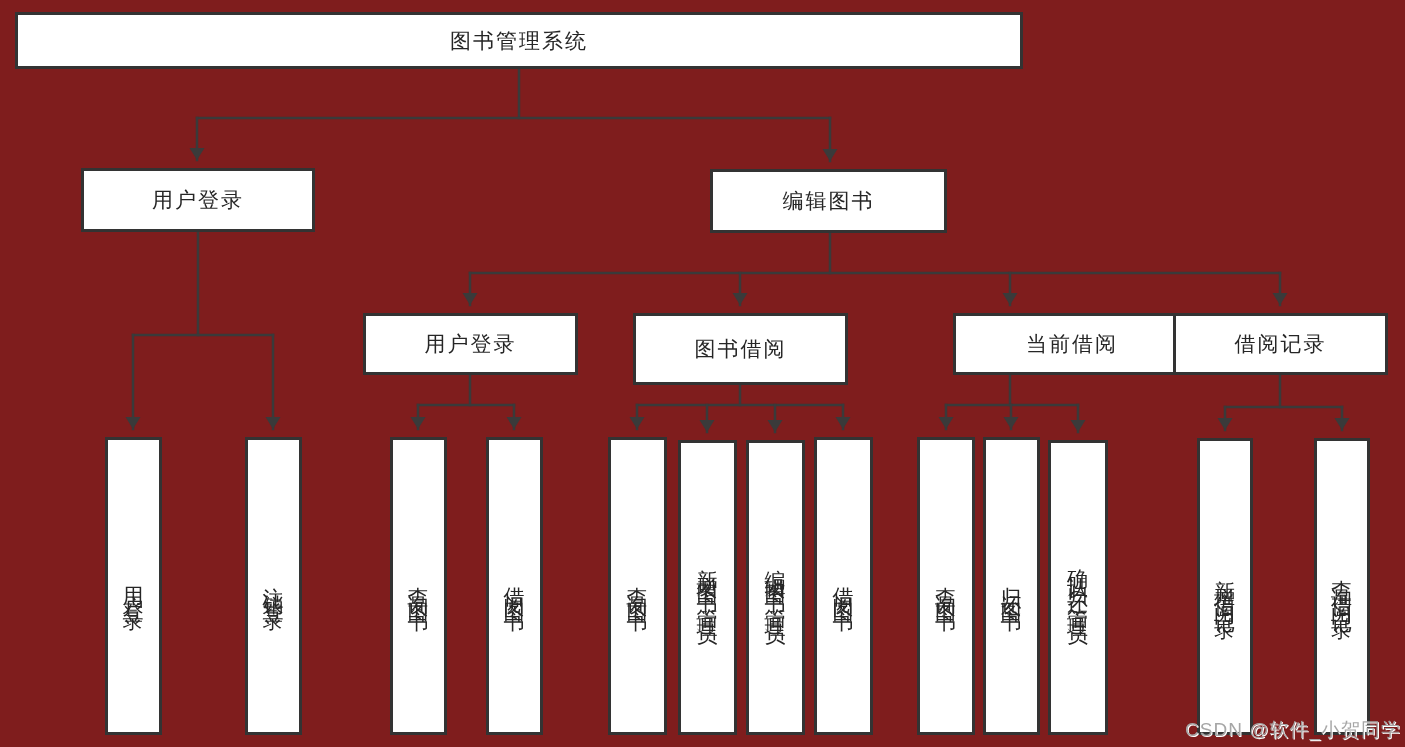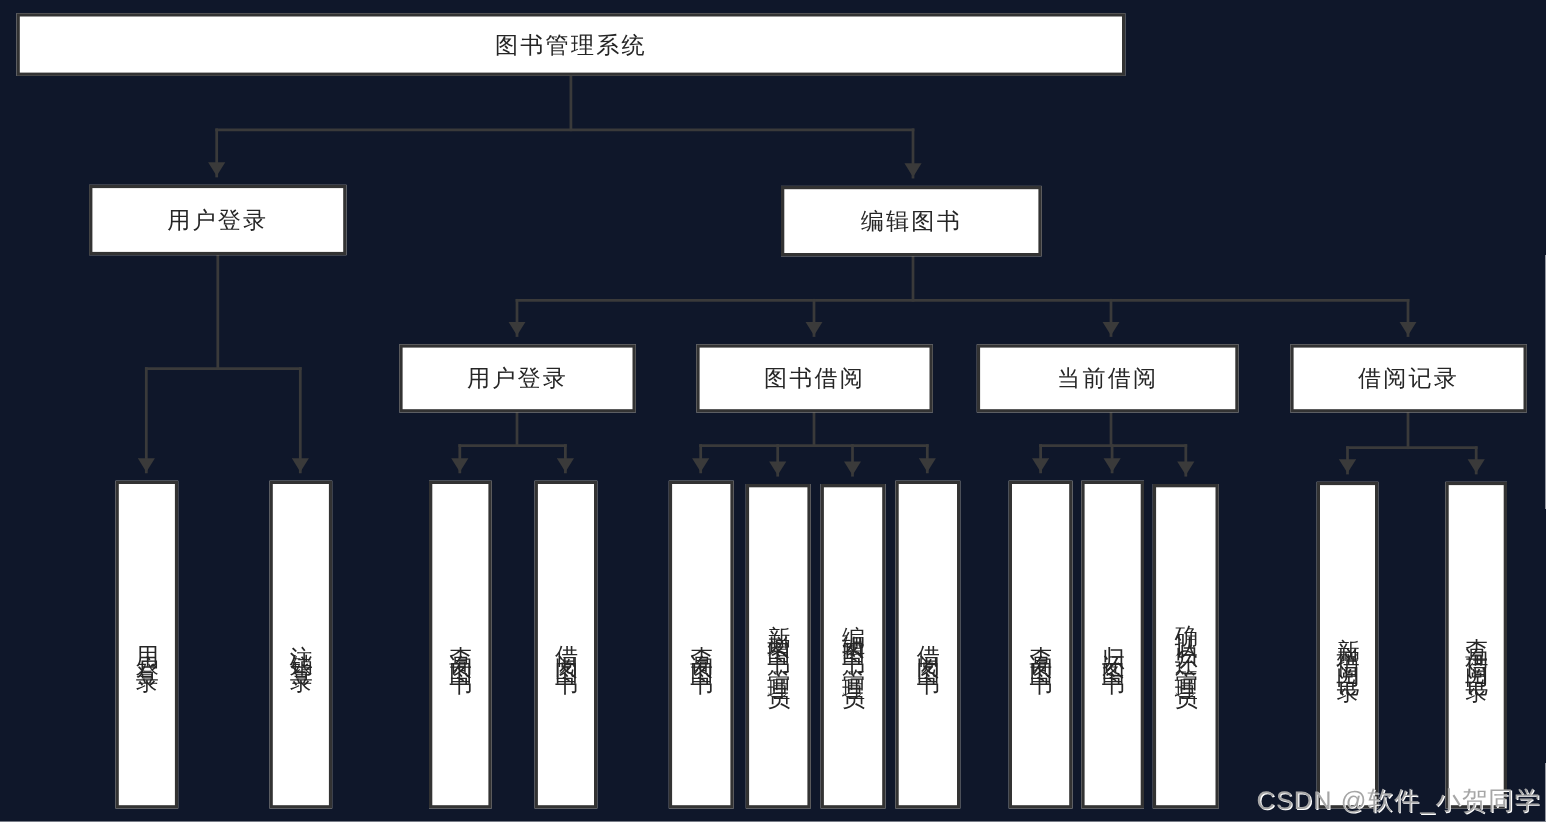--- a/index.html
+++ b/index.html
@@ -1,19 +1,19 @@
 <!DOCTYPE html>
 <html><head>
 <meta charset="utf-8">
 <style>
   html,body{margin:0;padding:0;background:#ffffff;}
   #canvas{
     position:relative;
     width:1405px;height:747px;
-    background:#0f172a;
+    background:#7f1d1d;
     font-family:"Liberation Sans","DejaVu Sans",sans-serif;
     overflow:hidden;
   }
   #connectors{position:absolute;left:0;top:0;z-index:0;}
   .node{
     position:absolute;
     box-sizing:border-box;
     background:#ffffff;
     border:3px solid #333333;
     display:flex;
@@ -27,21 +27,21 @@
     font-size:21px;
     writing-mode:vertical-rl;
     text-orientation:mixed;
     letter-spacing:8px;
     line-height:1;
   }
   .box-v .lbl{display:block;}
   #watermark{
     position:absolute;
     right:4px;bottom:4px;
-    font-size:23px;
+    font-size:19px;
     color:#a6a6a6;
     letter-spacing:1px;
     z-index:2;
     text-shadow:1px 1px 0 #ffffff;
   }
 </style>
 </head>
 <body>
 
 <div id="canvas">
@@ -103,24 +103,24 @@
   <div class="node box-h" style="left:81px;top:168px;width:234px;height:64px">
     <span class="lbl">用户登录</span>
   </div>
   <div class="node box-h" style="left:710px;top:169px;width:237px;height:64px">
     <span class="lbl">编辑图书</span>
   </div>
 
   <div class="node box-h" style="left:363px;top:313px;width:215px;height:62px">
     <span class="lbl">用户登录</span>
   </div>
-  <div class="node box-h" style="left:633px;top:313px;width:215px;height:62px">
+  <div class="node box-h" style="left:633px;top:313px;width:215px;height:72px">
     <span class="lbl">图书借阅</span>
   </div>
-  <div class="node box-h" style="left:888px;top:313px;width:238px;height:62px">
+  <div class="node box-h" style="left:953px;top:313px;width:238px;height:62px">
     <span class="lbl">当前借阅</span>
   </div>
   <div class="node box-h" style="left:1173px;top:313px;width:215px;height:62px">
     <span class="lbl">借阅记录</span>
   </div>
 
   <div class="node box-v" style="left:105px;top:437px;width:57px;height:298px">
     <span class="lbl">用户登录</span>
   </div>
   <div class="node box-v" style="left:245px;top:437px;width:57px;height:298px">

